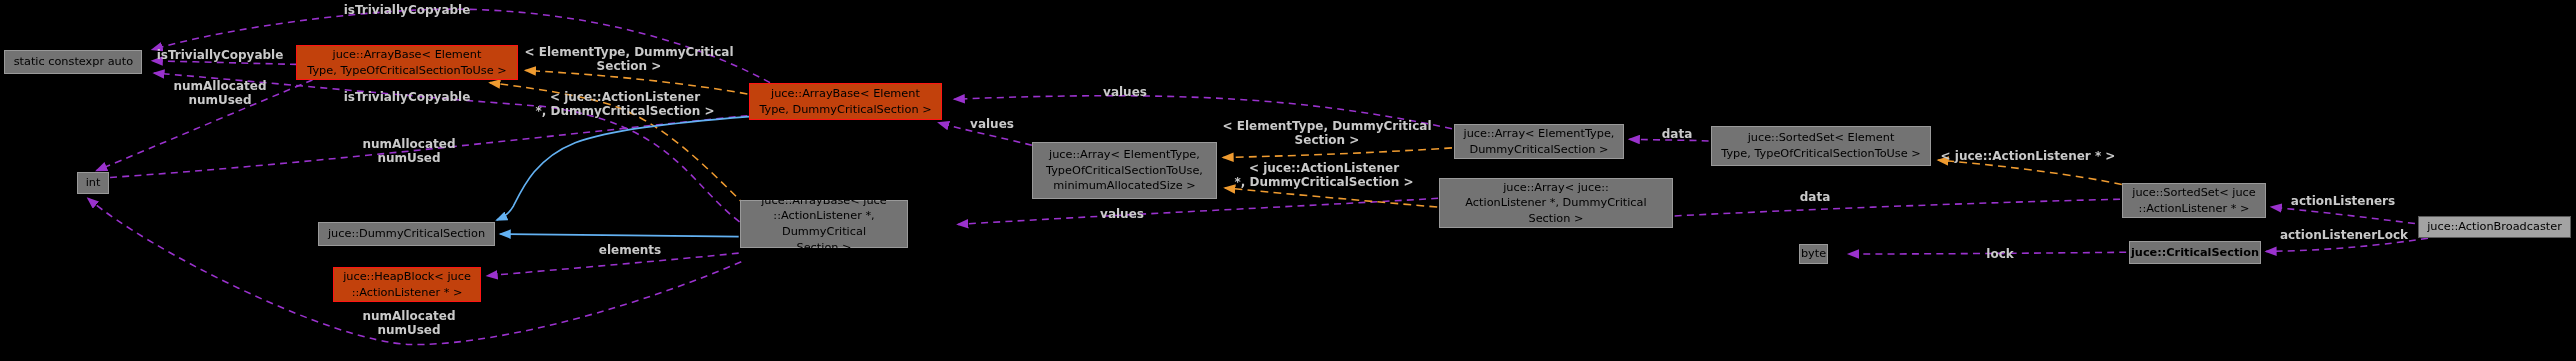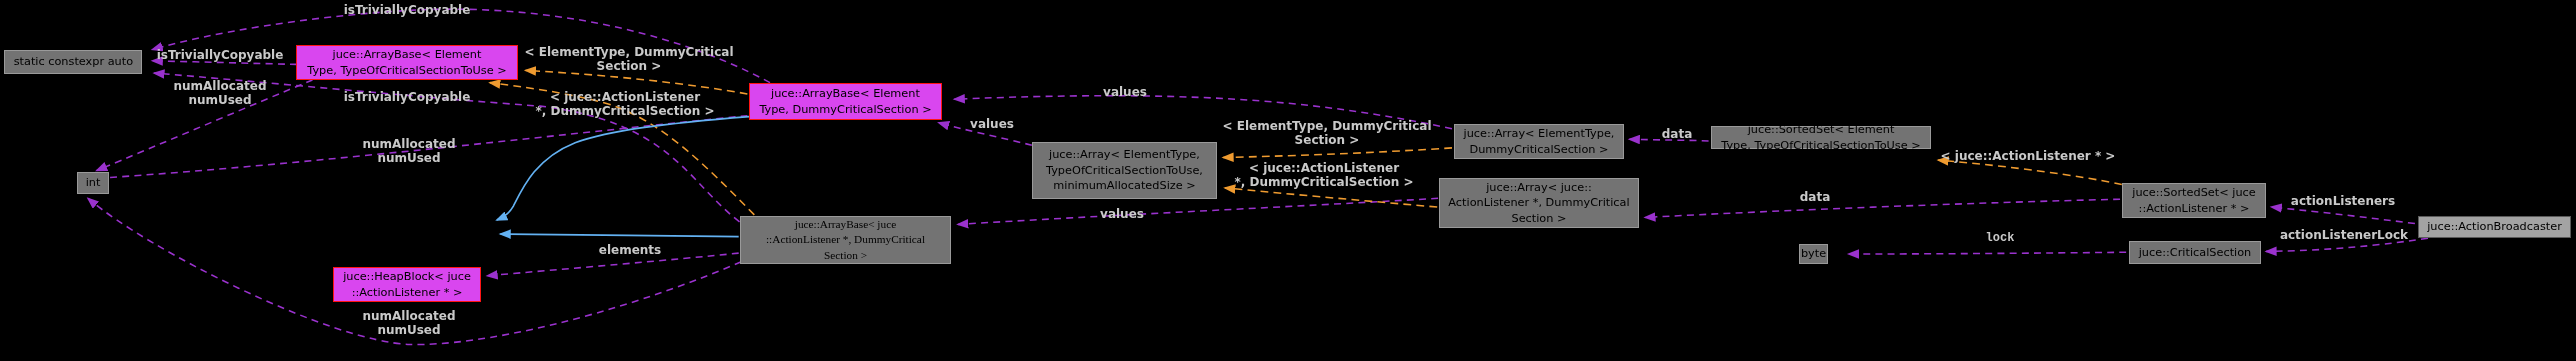--- a/index.html
+++ b/index.html
@@ -5,21 +5,21 @@
   html,body{margin:0;padding:0;background:#000;}
   #canvas{position:relative;width:2576px;height:361px;background:#000;overflow:hidden;
           font-family:"DejaVu Sans","Liberation Sans",sans-serif;}
   #edges{position:absolute;left:0;top:0;width:2576px;height:361px;}
   .edge-p{stroke:#9a32cd;stroke-width:1.8;fill:none;stroke-dasharray:8 6;}
   .edge-o{stroke:#ef9b30;stroke-width:1.8;fill:none;stroke-dasharray:9 6;}
   .edge-b{stroke:#63b1f2;stroke-width:1.9;fill:none;}
   .node{position:absolute;box-sizing:border-box;background:#737373;border:1.2px solid #9a9a9a;
         color:#000;font-size:11.3px;line-height:1.38;display:flex;align-items:center;justify-content:center;
         text-align:center;white-space:pre-line;padding:0.9px 3.5px;}
-  .node.red{border:1.7px solid #ff1414;background:#d946ef;}
+  .node.red{border:1.7px solid #ff1414;background:#c2410c;}
   .node.current{background:#a3a3a3;border:1.2px solid #5a5a5a;}
   .elabel{position:absolute;transform:translate(-50%,-50%);color:#c9c9c9;font-size:12px;
           font-weight:600;line-height:1.2;text-align:center;white-space:pre-line;}
 </style>
 </head>
 <body>
 
 <div id="canvas">
 
   <svg id="edges" viewBox="0 0 2959 415" xmlns="http://www.w3.org/2000/svg">
@@ -65,35 +65,36 @@
   <div class="node" style="left:57px;top:172px;width:32px;height:22px;margin-left:20px;">int</div>
   <div class="node red" style="left:296px;top:45px;width:222px;height:35px;">juce::ArrayBase&lt; Element
 Type, TypeOfCriticalSectionToUse &gt;</div>
   <div class="node red" style="left:749px;top:83px;width:193px;height:37px;">juce::ArrayBase&lt; Element
 Type, DummyCriticalSection &gt;</div>
   <div class="node" style="left:1032px;top:142px;width:185px;height:57px;">juce::Array&lt; ElementType,
 TypeOfCriticalSectionToUse,
 minimumAllocatedSize &gt;</div>
   <div class="node" style="left:1454px;top:124px;width:170px;height:35px;">juce::Array&lt; ElementType,
 DummyCriticalSection &gt;</div>
-  <div class="node" style="left:1711px;top:126px;width:220px;height:23px;">juce::SortedSet&lt; Element
+  <div class="node" style="left:1711px;top:126px;width:220px;height:40px;">juce::SortedSet&lt; Element
 Type, TypeOfCriticalSectionToUse &gt;</div>
+  <div class="node" style="left:318px;top:222px;width:177px;height:24.4px;">juce::DummyCriticalSection</div>
   <div class="node red" style="left:333px;top:267px;width:148px;height:35px;">juce::HeapBlock&lt; juce
 ::ActionListener * &gt;</div>
-  <div class="node" style="left:740px;top:216px;width:211px;height:48px;font-family:Liberation Serif, serif;">juce::ArrayBase&lt; juce
+  <div class="node" style="left:740px;top:200px;width:168px;height:48px;">juce::ArrayBase&lt; juce
 ::ActionListener *, DummyCritical
 Section &gt;</div>
-  <div class="node" style="left:1439px;top:178px;width:200px;height:50px;">juce::Array&lt; juce::
+  <div class="node" style="left:1439px;top:178px;width:234px;height:50px;">juce::Array&lt; juce::
 ActionListener *, DummyCritical
 Section &gt;</div>
   <div class="node" style="left:1799px;top:244px;width:29px;height:20px;">byte</div>
   <div class="node" style="left:2122px;top:183px;width:144px;height:35px;text-align:center;">juce::SortedSet&lt; juce
 ::ActionListener * &gt;</div>
   <div class="node current" style="left:2418px;top:216px;width:153px;height:22px;">juce::ActionBroadcaster</div>
-  <div class="node" style="left:2129px;top:241px;width:132px;height:22.6px;">juce::CriticalSection</div>
+  <div class="node" style="left:2129px;top:241px;width:132px;height:22.6px;font-weight:bold;">juce::CriticalSection</div>
 
   <div class="elabel" style="left:220px;top:55px;">isTriviallyCopyable</div>
   <div class="elabel" style="left:407px;top:9.6px;">isTriviallyCopyable</div>
   <div class="elabel" style="left:407px;top:97px;">isTriviallyCopyable</div>
   <div class="elabel" style="left:220px;top:93px;">numAllocated
 numUsed</div>
   <div class="elabel" style="left:409px;top:151px;">numAllocated
 numUsed</div>
   <div class="elabel" style="left:409px;top:323px;">numAllocated
 numUsed</div>
@@ -107,16 +108,16 @@
 *, DummyCriticalSection &gt;</div>
   <div class="elabel" style="left:2028px;top:156px;">&lt; juce::ActionListener * &gt;</div>
   <div class="elabel" style="left:1125px;top:92px;">values</div>
   <div class="elabel" style="left:992px;top:124px;">values</div>
   <div class="elabel" style="left:1122px;top:214px;">values</div>
   <div class="elabel" style="left:1677px;top:134px;">data</div>
   <div class="elabel" style="left:1815px;top:197px;">data</div>
   <div class="elabel" style="left:630px;top:250px;">elements</div>
   <div class="elabel" style="left:2343px;top:201px;">actionListeners</div>
   <div class="elabel" style="left:2344px;top:235px;">actionListenerLock</div>
-  <div class="elabel" style="left:2000px;top:238px;font-family:Liberation Mono, monospace;">lock</div>
+  <div class="elabel" style="left:2000px;top:254px;">lock</div>
 
 </div>
 
 
 </body></html>

